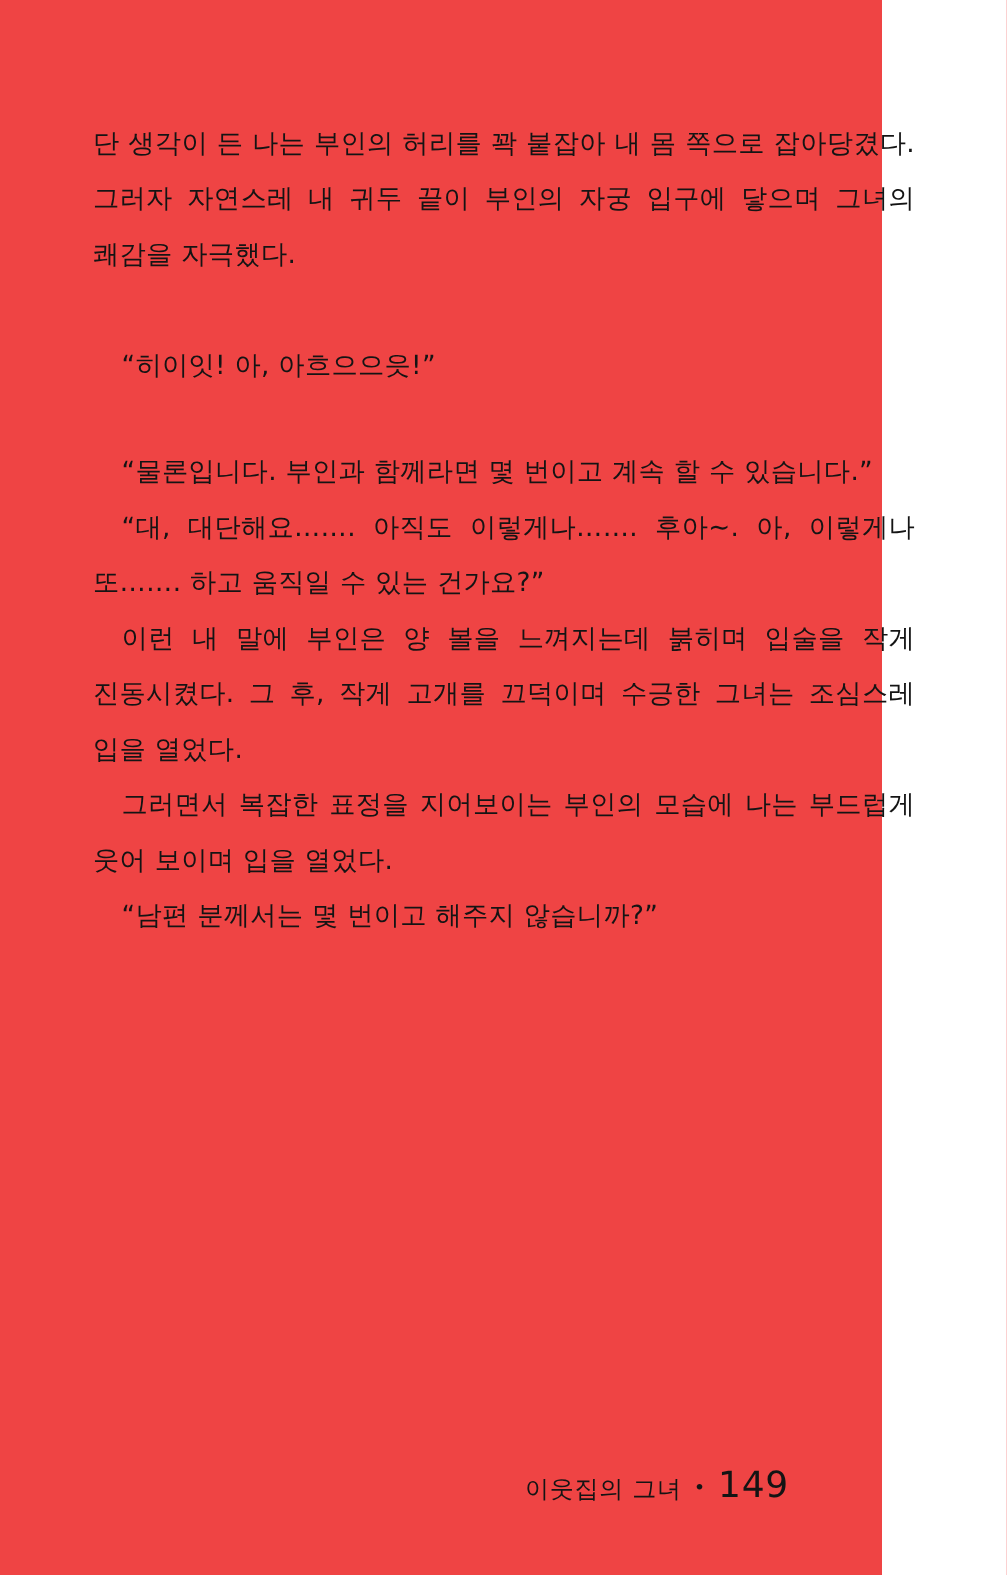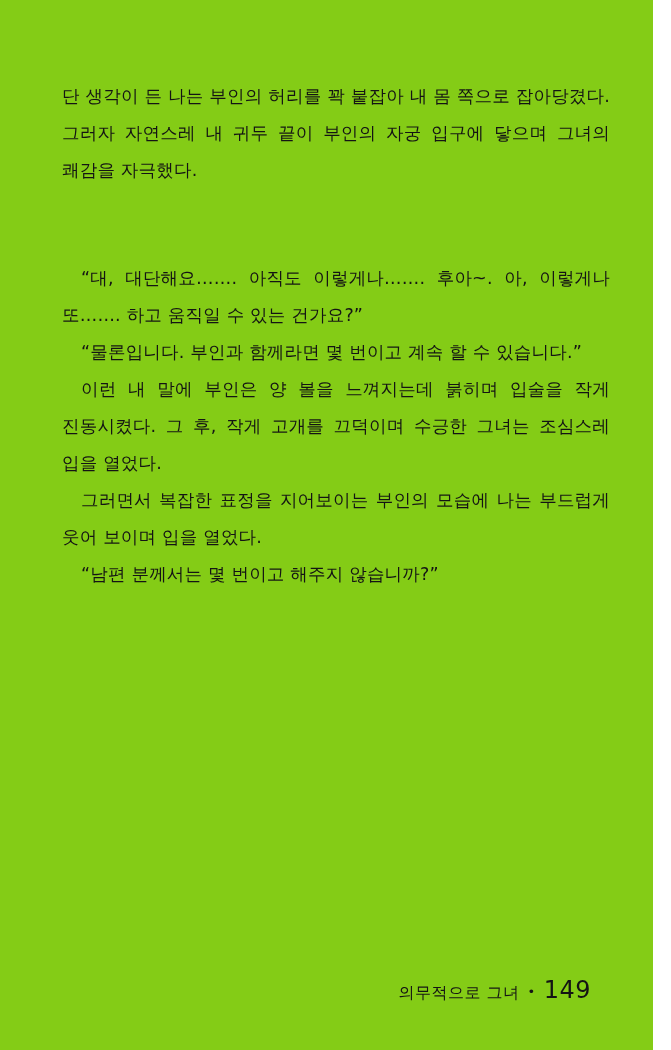--- a/index.html
+++ b/index.html
@@ -11,23 +11,23 @@
     width: 671px;
     height: 1050px;
     font-family: "DejaVu Sans", "Liberation Sans", sans-serif;
     color: #111111;
     position: relative;
     overflow: hidden;
   }
   .page {
     position: absolute;
     top: 0; left: 0;
-    width: 653px;
+    width: 588px;
     height: 1050px;
-    background: #84cc16;
+    background: #ef4444;
   }
   .text-column {
     position: absolute;
     left: 62px;
     top: 78px;
     width: 548px;
   }
   .para {
     font-size: 17.5px;
     line-height: 37px;
@@ -69,28 +69,29 @@
 <body>
 
 <div class="page">
 
   <div class="text-column">
 
     <p class="para">단 생각이 든 나는 부인의 허리를 꽉 붙잡아 내 몸 쪽으로 잡아당겼다. 그러자 자연스레 내 귀두 끝이 부인의 자궁 입구에 닿으며 그녀의 쾌감을 자극했다.</p>
 
     <div class="gap-lg"></div>
 
+    <p class="para indent">“히이잇! 아, 아흐으으읏!”</p>
 
     <div class="gap-md"></div>
 
+    <p class="para indent">“물론입니다. 부인과 함께라면 몇 번이고 계속 할 수 있습니다.”</p>
     <p class="para indent">“대, 대단해요……. 아직도 이렇게나……. 후아~. 아, 이렇게나 또……. 하고 움직일 수 있는 건가요?”</p>
-    <p class="para indent">“물론입니다. 부인과 함께라면 몇 번이고 계속 할 수 있습니다.”</p>
     <p class="para indent">이런 내 말에 부인은 양 볼을 느껴지는데 붉히며 입술을 작게 진동시켰다. 그 후, 작게 고개를 끄덕이며 수긍한 그녀는 조심스레 입을 열었다.</p>
     <p class="para indent">그러면서 복잡한 표정을 지어보이는 부인의 모습에 나는 부드럽게 웃어 보이며 입을 열었다.</p>
     <p class="para indent">“남편 분께서는 몇 번이고 해주지 않습니까?”</p>
 
   </div>
 
   <div class="footer">
-    <span>의무적으로 그녀</span><span class="dot">•</span><span class="pagenum">149</span>
+    <span>이웃집의 그녀</span><span class="dot">•</span><span class="pagenum">149</span>
   </div>
 
 </div>
 
 </body></html>

